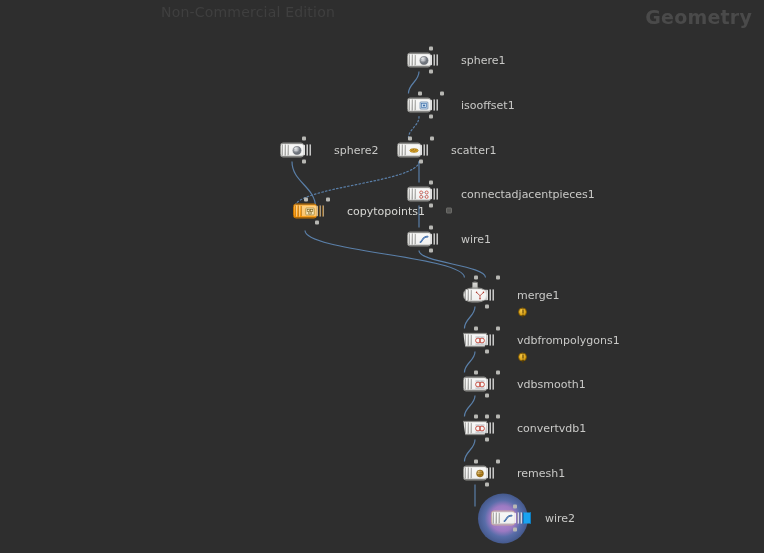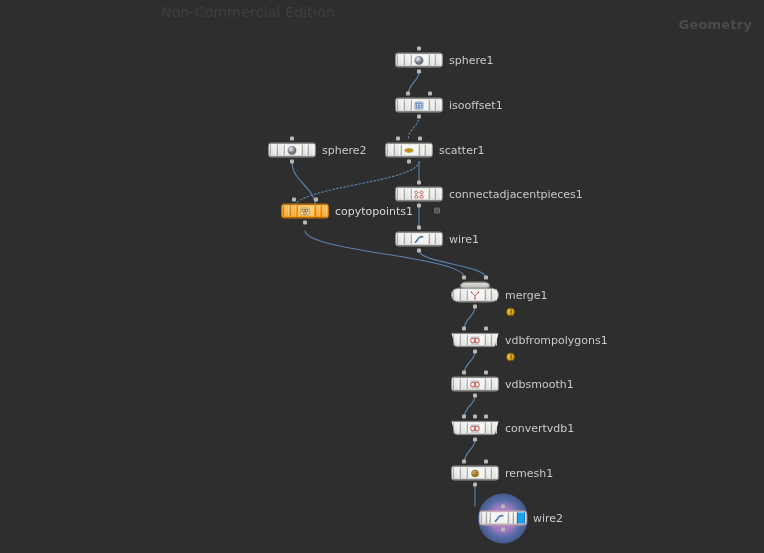--- a/index.html
+++ b/index.html
@@ -22,37 +22,37 @@
   
   .watermark {
     position: absolute;
     color: #3d3d3d;
     font-size: 14px;
     letter-spacing: 0.2px;
     user-select: none;
     white-space: nowrap;
   }
   #watermark-noncommercial { left: 161px; top: 4px; font-weight: 400; color: #3f3f3f; }
-  #watermark-context { right: 12px; top: 6px; font-weight: 700; font-size: 13px; color: #4a4a4a; margin-top: 11px; }
+  #watermark-context { right: 12px; top: 6px; font-weight: 700; font-size: 19px; color: #4a4a4a; }
 
   
   #wires-layer {
     position: absolute; left: 0; top: 0;
     width: 764px; height: 553px;
     pointer-events: none;
   }
 
   
   .node {
     position: absolute;
     transform: translate(-50%, -50%);
   }
   .node-body {
     position: relative;
-    width: 48px;
+    width: 24px;
     height: 15px;
     box-sizing: border-box;
   }
   
   .shape-rect .node-plate {
     position: absolute; left: 0; top: 0; right: 0; bottom: 0;
     background: linear-gradient(#e8e8e6, #c9c9c6);
     border: 1px solid #8d8d8a;
     border-radius: 3px;
     box-sizing: border-box;

